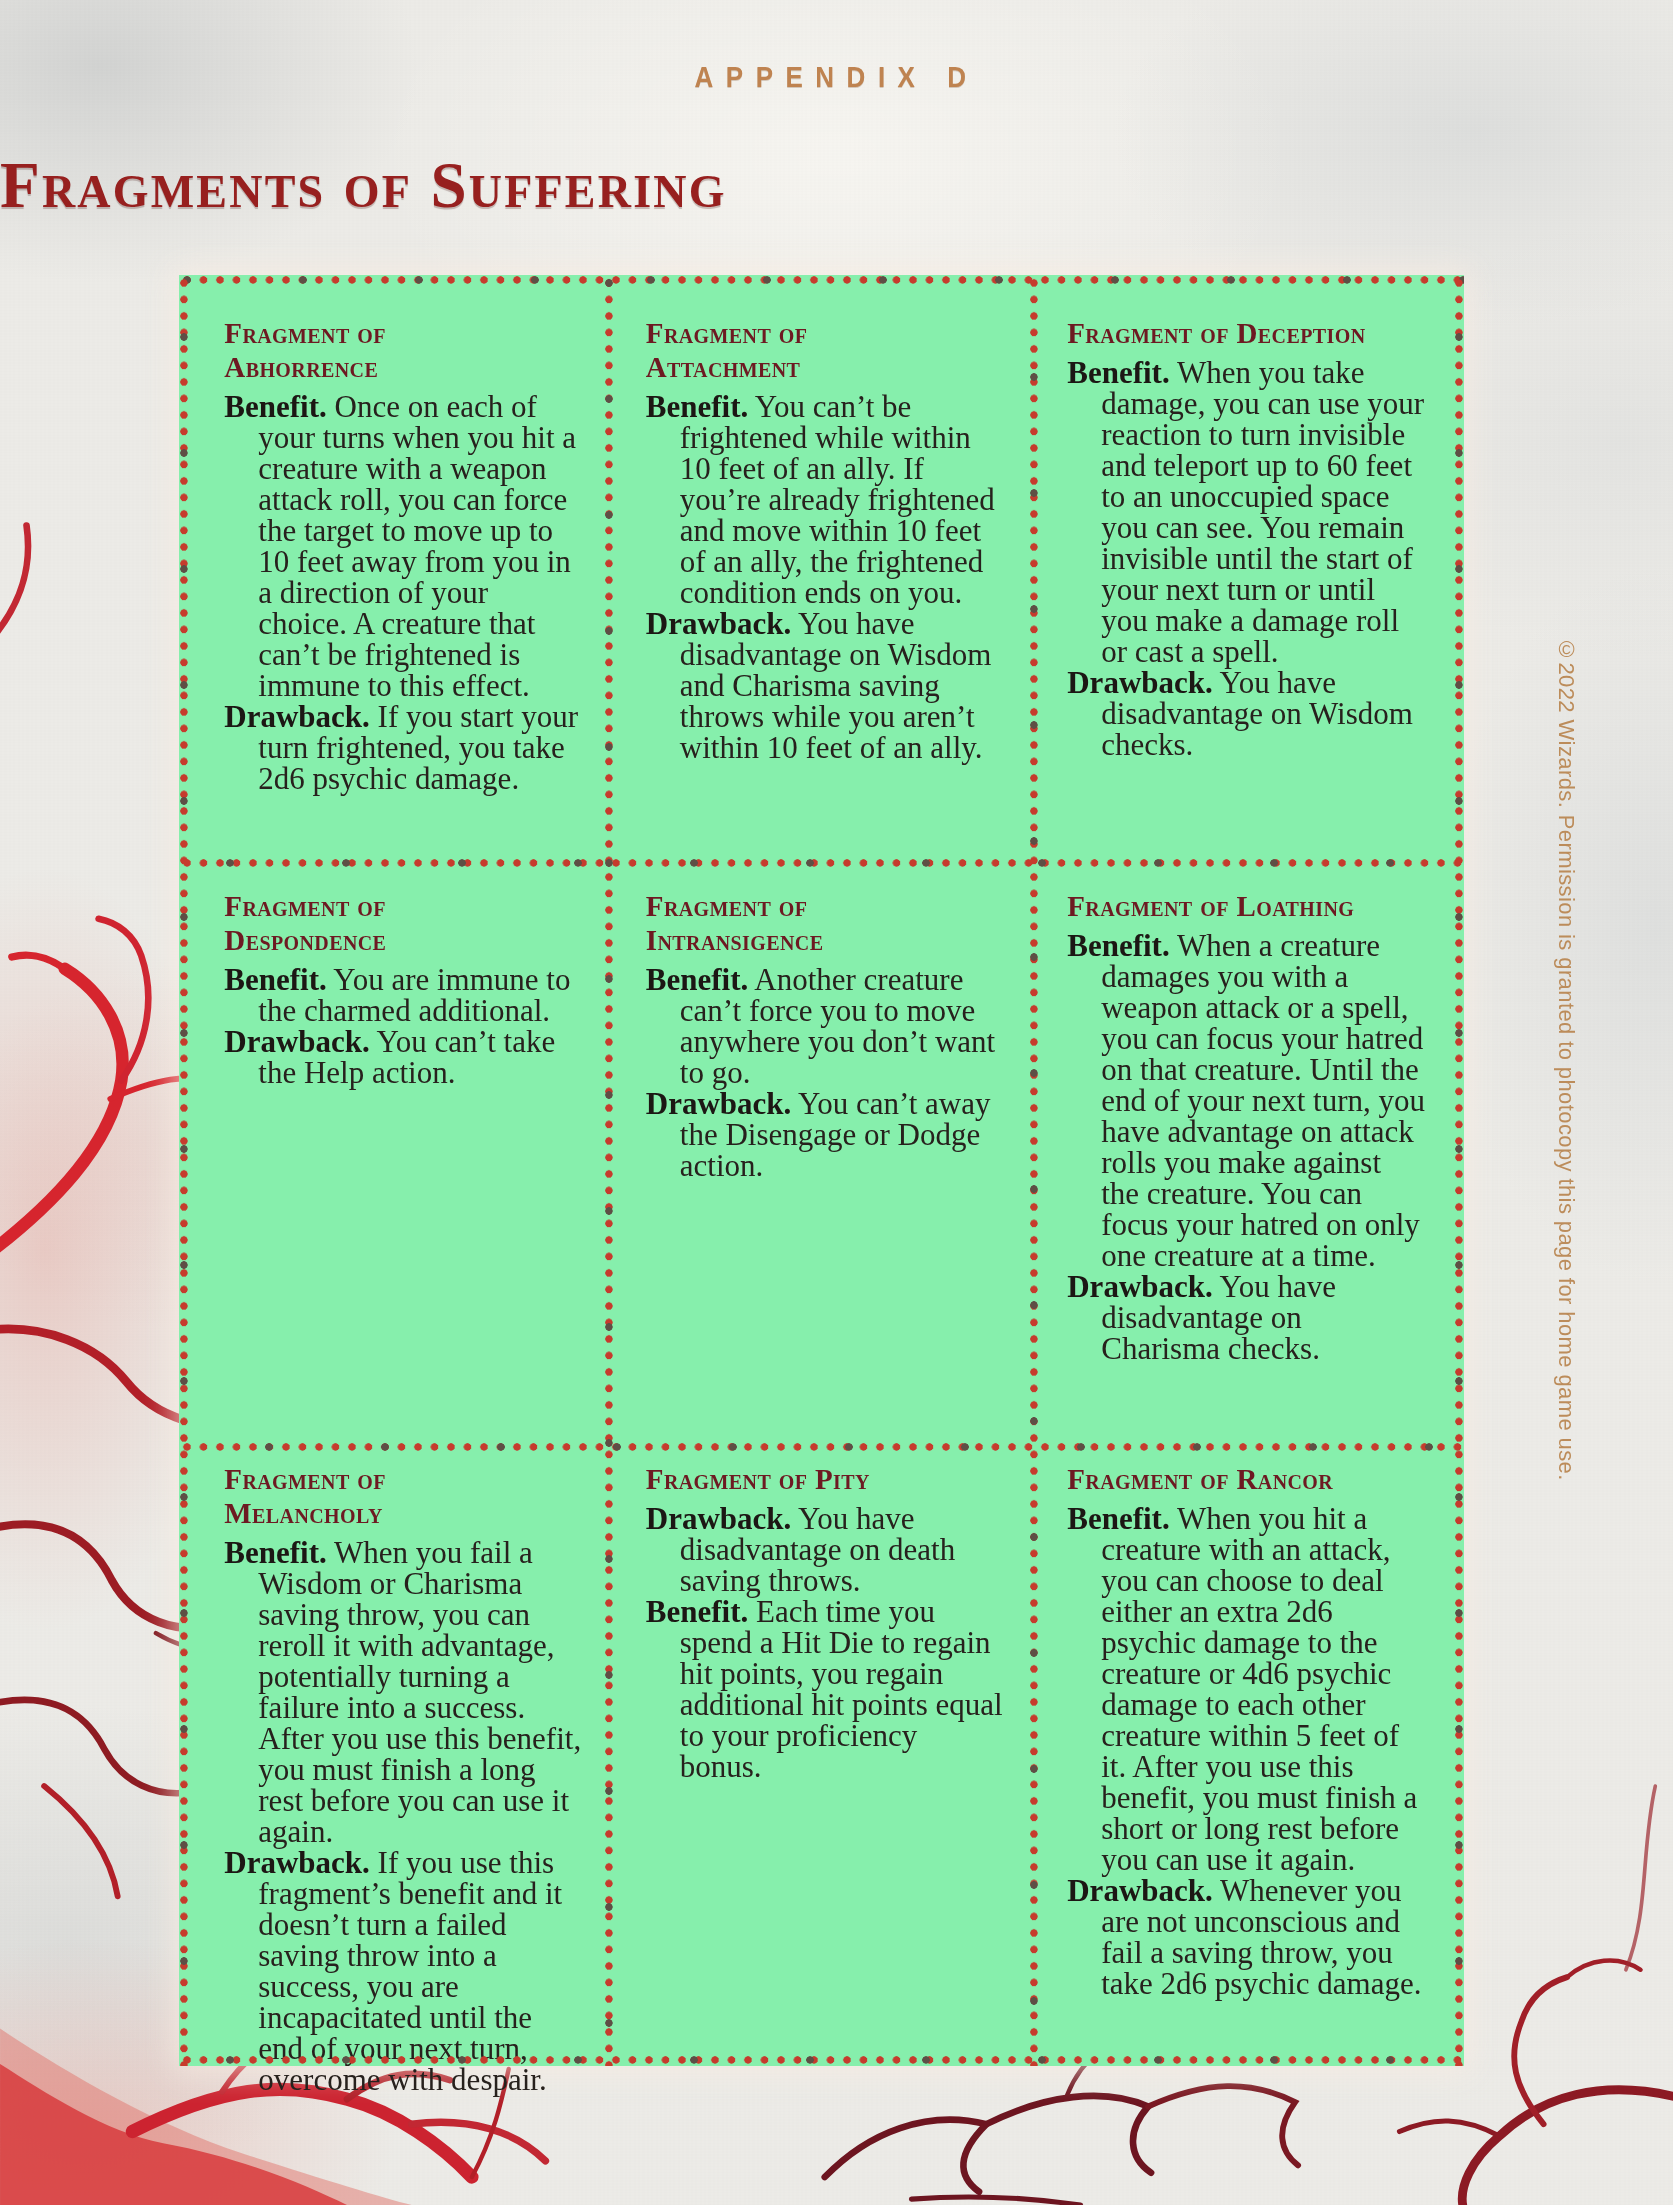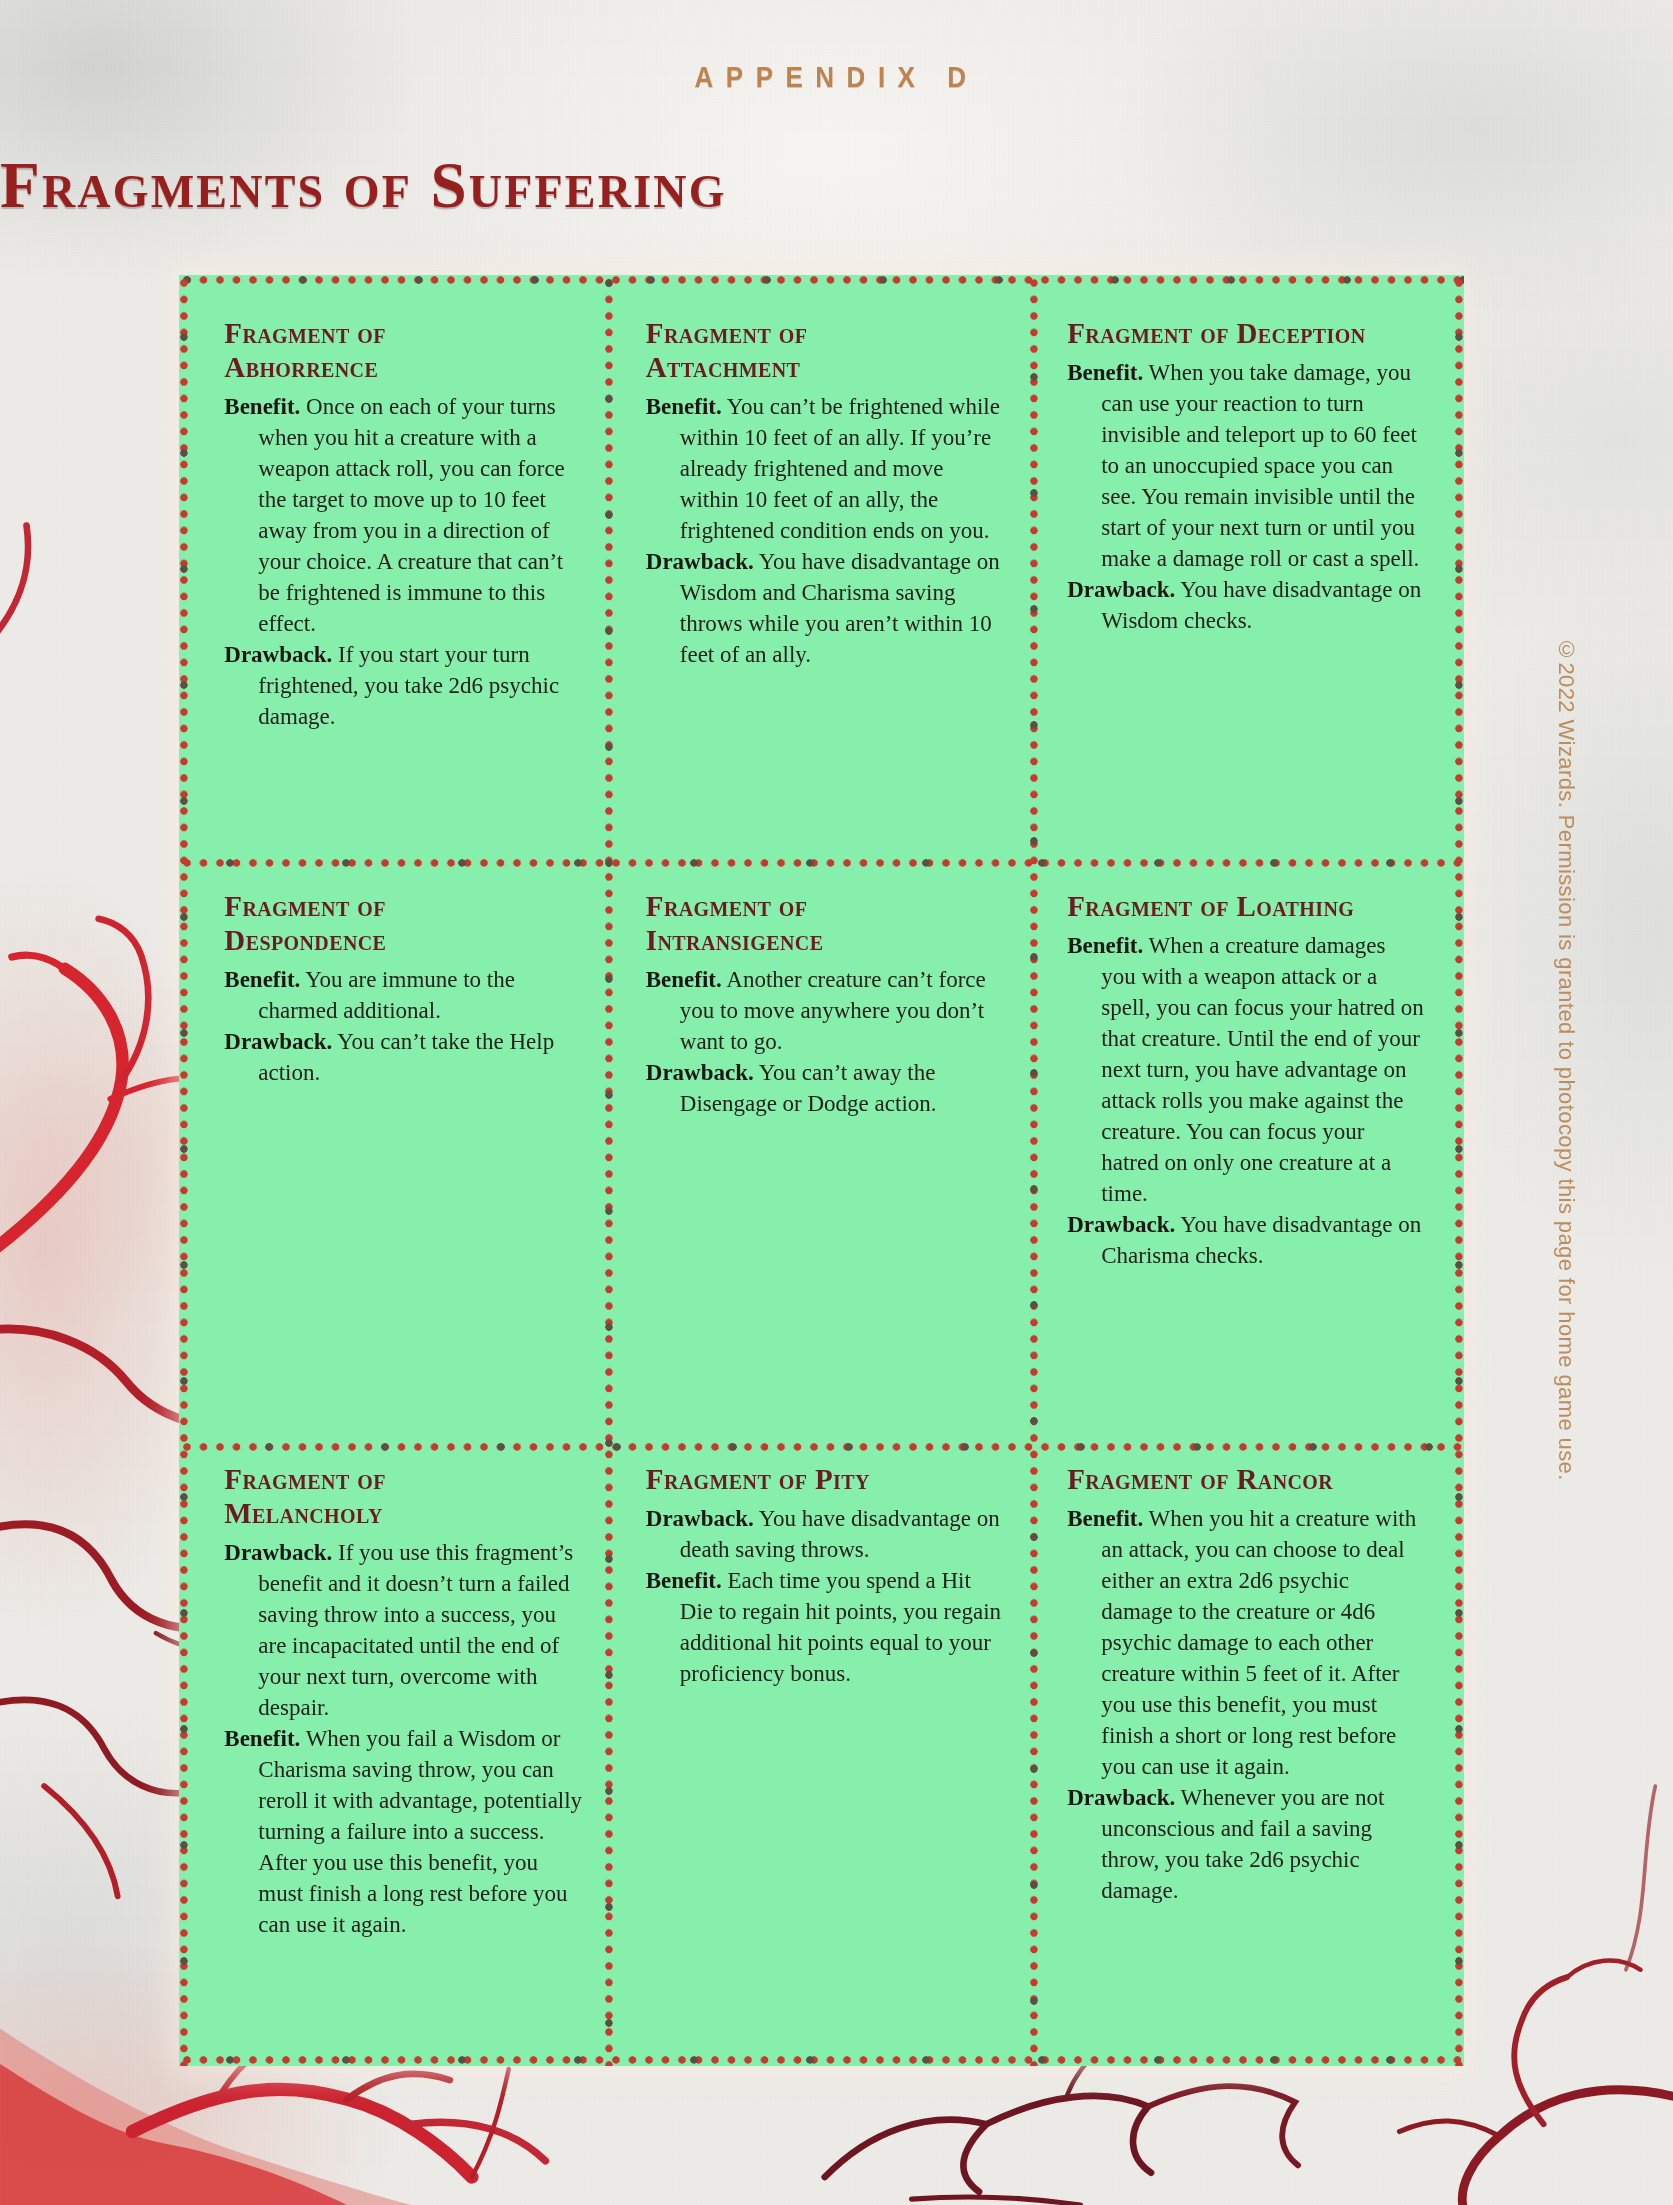--- a/index.html
+++ b/index.html
@@ -70,21 +70,21 @@
     font-variant:small-caps;
     font-weight:bold;
     font-size:29px;
     line-height:1.17;
     letter-spacing:0.4px;
     color:#6d1a22;
     white-space:pre-line;
   }
   .entry{
     margin:0;
-    font-size:23px;
+    font-size:31px;
     line-height:31px;
     color:#27211d;
     padding-left:34px;
     text-indent:-34px;
   }
   .entry .lbl{font-weight:bold;color:#1c1714;}
 
   
   .hline,.vline{position:absolute;pointer-events:none;}
   .hline{
@@ -211,22 +211,22 @@
 
     <section class="card">
       <h3 class="card-title">Fragment of Loathing</h3>
       <p class="entry"><strong class="lbl">Benefit.</strong> <span>When a creature damages you with a weapon attack or a spell, you can focus your hatred on that creature. Until the end of your next turn, you have advantage on attack rolls you make against the creature. You can focus your hatred on only one creature at a time.</span></p>
       <p class="entry"><strong class="lbl">Drawback.</strong> <span>You have disadvantage on Charisma checks.</span></p>
     </section>
 
     <section class="card">
       <h3 class="card-title">Fragment of
 Melancholy</h3>
+      <p class="entry"><strong class="lbl">Benefit.</strong> <span>When you fail a Wisdom or Charisma saving throw, you can reroll it with advantage, potentially turning a failure into a success. After you use this benefit, you must finish a long rest before you can use it again.</span></p>
       <p class="entry"><strong class="lbl">Drawback.</strong> <span>If you use this fragment’s benefit and it doesn’t turn a failed saving throw into a success, you are incapacitated until the end of your next turn, overcome with despair.</span></p>
-      <p class="entry"><strong class="lbl">Benefit.</strong> <span>When you fail a Wisdom or Charisma saving throw, you can reroll it with advantage, potentially turning a failure into a success. After you use this benefit, you must finish a long rest before you can use it again.</span></p>
     </section>
 
     <section class="card">
       <h3 class="card-title">Fragment of Pity</h3>
       <p class="entry"><strong class="lbl">Drawback.</strong> <span>You have disadvantage on death saving throws.</span></p>
       <p class="entry"><strong class="lbl">Benefit.</strong> <span>Each time you spend a Hit Die to regain hit points, you regain additional hit points equal to your proficiency bonus.</span></p>
     </section>
 
     <section class="card">
       <h3 class="card-title">Fragment of Rancor</h3>

